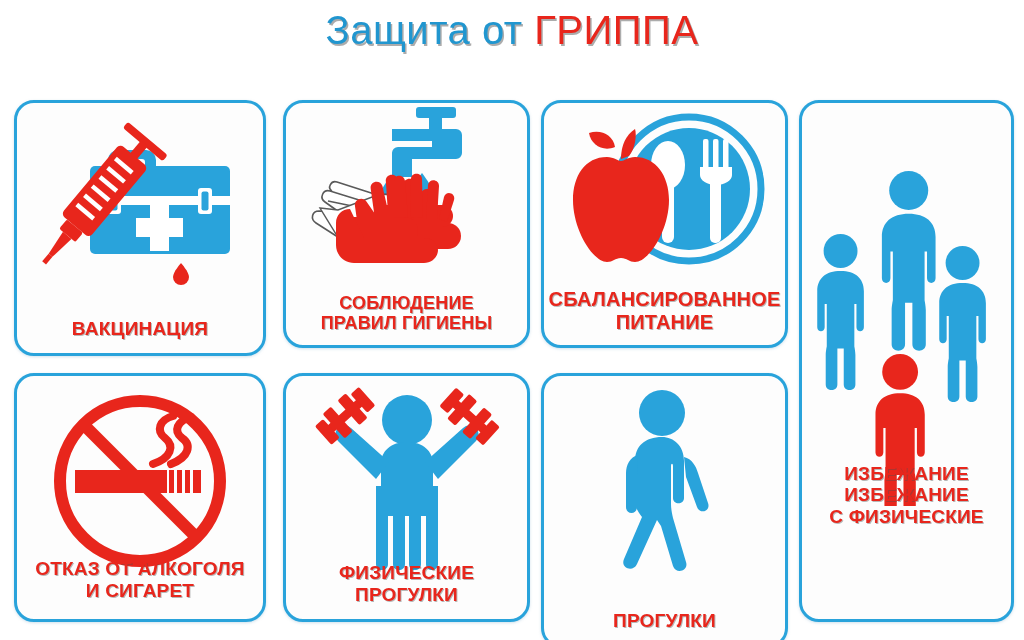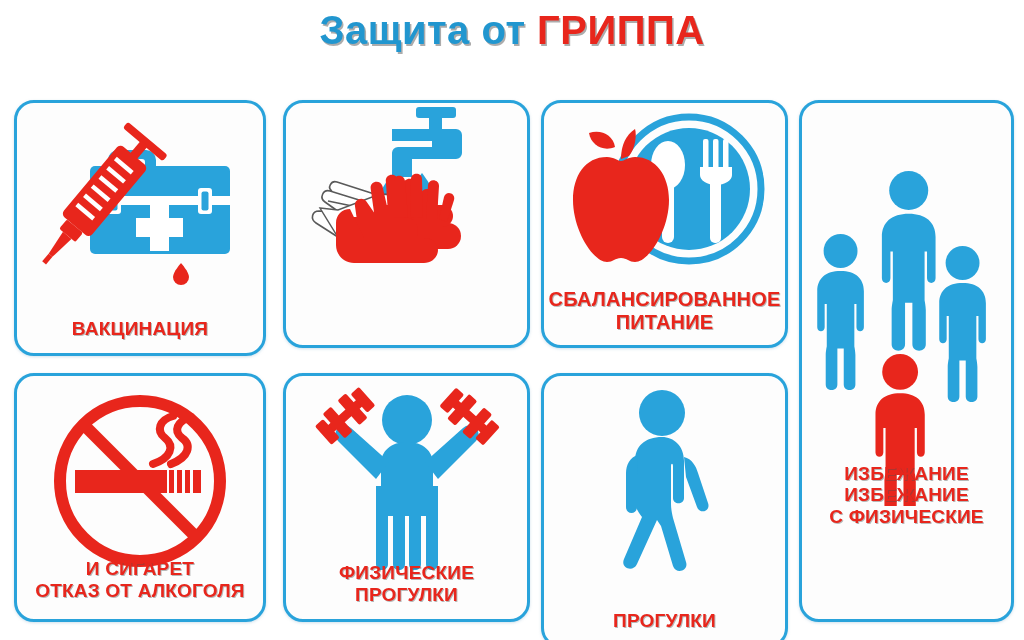--- a/index.html
+++ b/index.html
@@ -9,21 +9,21 @@
     font-family:"Liberation Sans","DejaVu Sans",sans-serif;
     overflow:hidden;
     position:relative;
   }
   .poster{position:absolute;inset:0;}
 
   
   .title{
     position:absolute;left:0;top:8px;width:1024px;
     text-align:center;
-    font-size:40px;font-weight:bold;letter-spacing:.5px;
+    font-size:40px;font-weight:normal;letter-spacing:.5px;
     white-space:nowrap;
   }
   .title .t-blue{color:#2196CF;text-shadow:1.5px 1.5px 0 rgba(70,70,70,.45);}
   .title .t-red{color:#E8261C;text-shadow:1.5px 1.5px 0 rgba(70,70,70,.45);}
 
   
   .card{
     position:absolute;
     background:#fdfdfd;
     border:3px solid #29A3DB;
@@ -143,20 +143,24 @@
           <path d="M86 100 h58 a11 11 0 0 1 0 22 h-58 z" fill="#E8261C"></path>
           <path d="M52 112 h54 a14 14 0 0 1 0 28 h-54 z" fill="#E8261C"></path>
           <path d="M52 104 c-8 0 -14 6 -14 14 v22 c0 10 8 18 18 18 h70 c8 0 14 -6 14 -13 c0 -7 -6 -12 -14 -12 h-60 z" fill="#E8261C"></path>
           <path d="M96 76 c0 -7 10 -7 11 0 l3 36 l-14 1 z" fill="#E8261C"></path>
           <path d="M113 74 c0 -7 11 -7 11 0 l1 38 l-13 1 z" fill="#E8261C"></path>
           <path d="M130 80 c1 -7 11 -6 11 1 l-2 33 l-11 0 z" fill="#E8261C"></path>
           <path d="M146 92 c2 -7 12 -4 10 3 l-7 22 l-8 -3 z" fill="#E8261C"></path>
         </g>
       </svg>
     </div>
+    <div class="card-label">
+      <div>СОБЛЮДЕНИЕ</div>
+      <div>ПРАВИЛ ГИГИЕНЫ</div>
+    </div>
   </div>
 
   <div class="card" id="card-nutrition">
     <div class="card-art">
       <svg width="220" height="172" viewBox="0 0 220 172">
 
         <g>
           <circle cx="134" cy="82" r="72" fill="none" stroke="#29A3DB" stroke-width="7"></circle>
           <circle cx="134" cy="82" r="61" fill="#29A3DB"></circle>
 
@@ -236,22 +240,22 @@
           <path d="M126 78 c18 -7 21 -19 11 -26 c-9 -7 -5 -17 9 -21"></path>
         </g>
 
         <g>
           <circle cx="95" cy="95" r="80" fill="none" stroke="#E8261C" stroke-width="12"></circle>
           <line x1="38" y1="38" x2="152" y2="152" stroke="#E8261C" stroke-width="12"></line>
         </g>
       </svg>
     </div>
     <div class="card-label">
+      <div>ОТКАЗ ОТ АЛКОГОЛЯ</div>
       <div>И СИГАРЕТ</div>
-      <div>ОТКАЗ ОТ АЛКОГОЛЯ</div>
     </div>
   </div>
 
   <div class="card" id="card-exercise">
     <div class="card-art">
       <svg width="200" height="192" viewBox="0 0 200 192">
 
         <g>
           <circle cx="100" cy="36" r="25" fill="#29A3DB"></circle>
           <path d="M100 58 c-16 0 -26 9 -26 22 v22 l-5 0 v78 c0 8 12 8 12 0 v-48 h5 v48 c0 8 12 8 12 0 v-48 h4 v48 c0 8 12 8 12 0 v-48 h5 v48 c0 8 12 8 12 0 v-78 l-5 0 v-22 c0 -13 -10 -22 -26 -22 z" fill="#29A3DB"></path>

